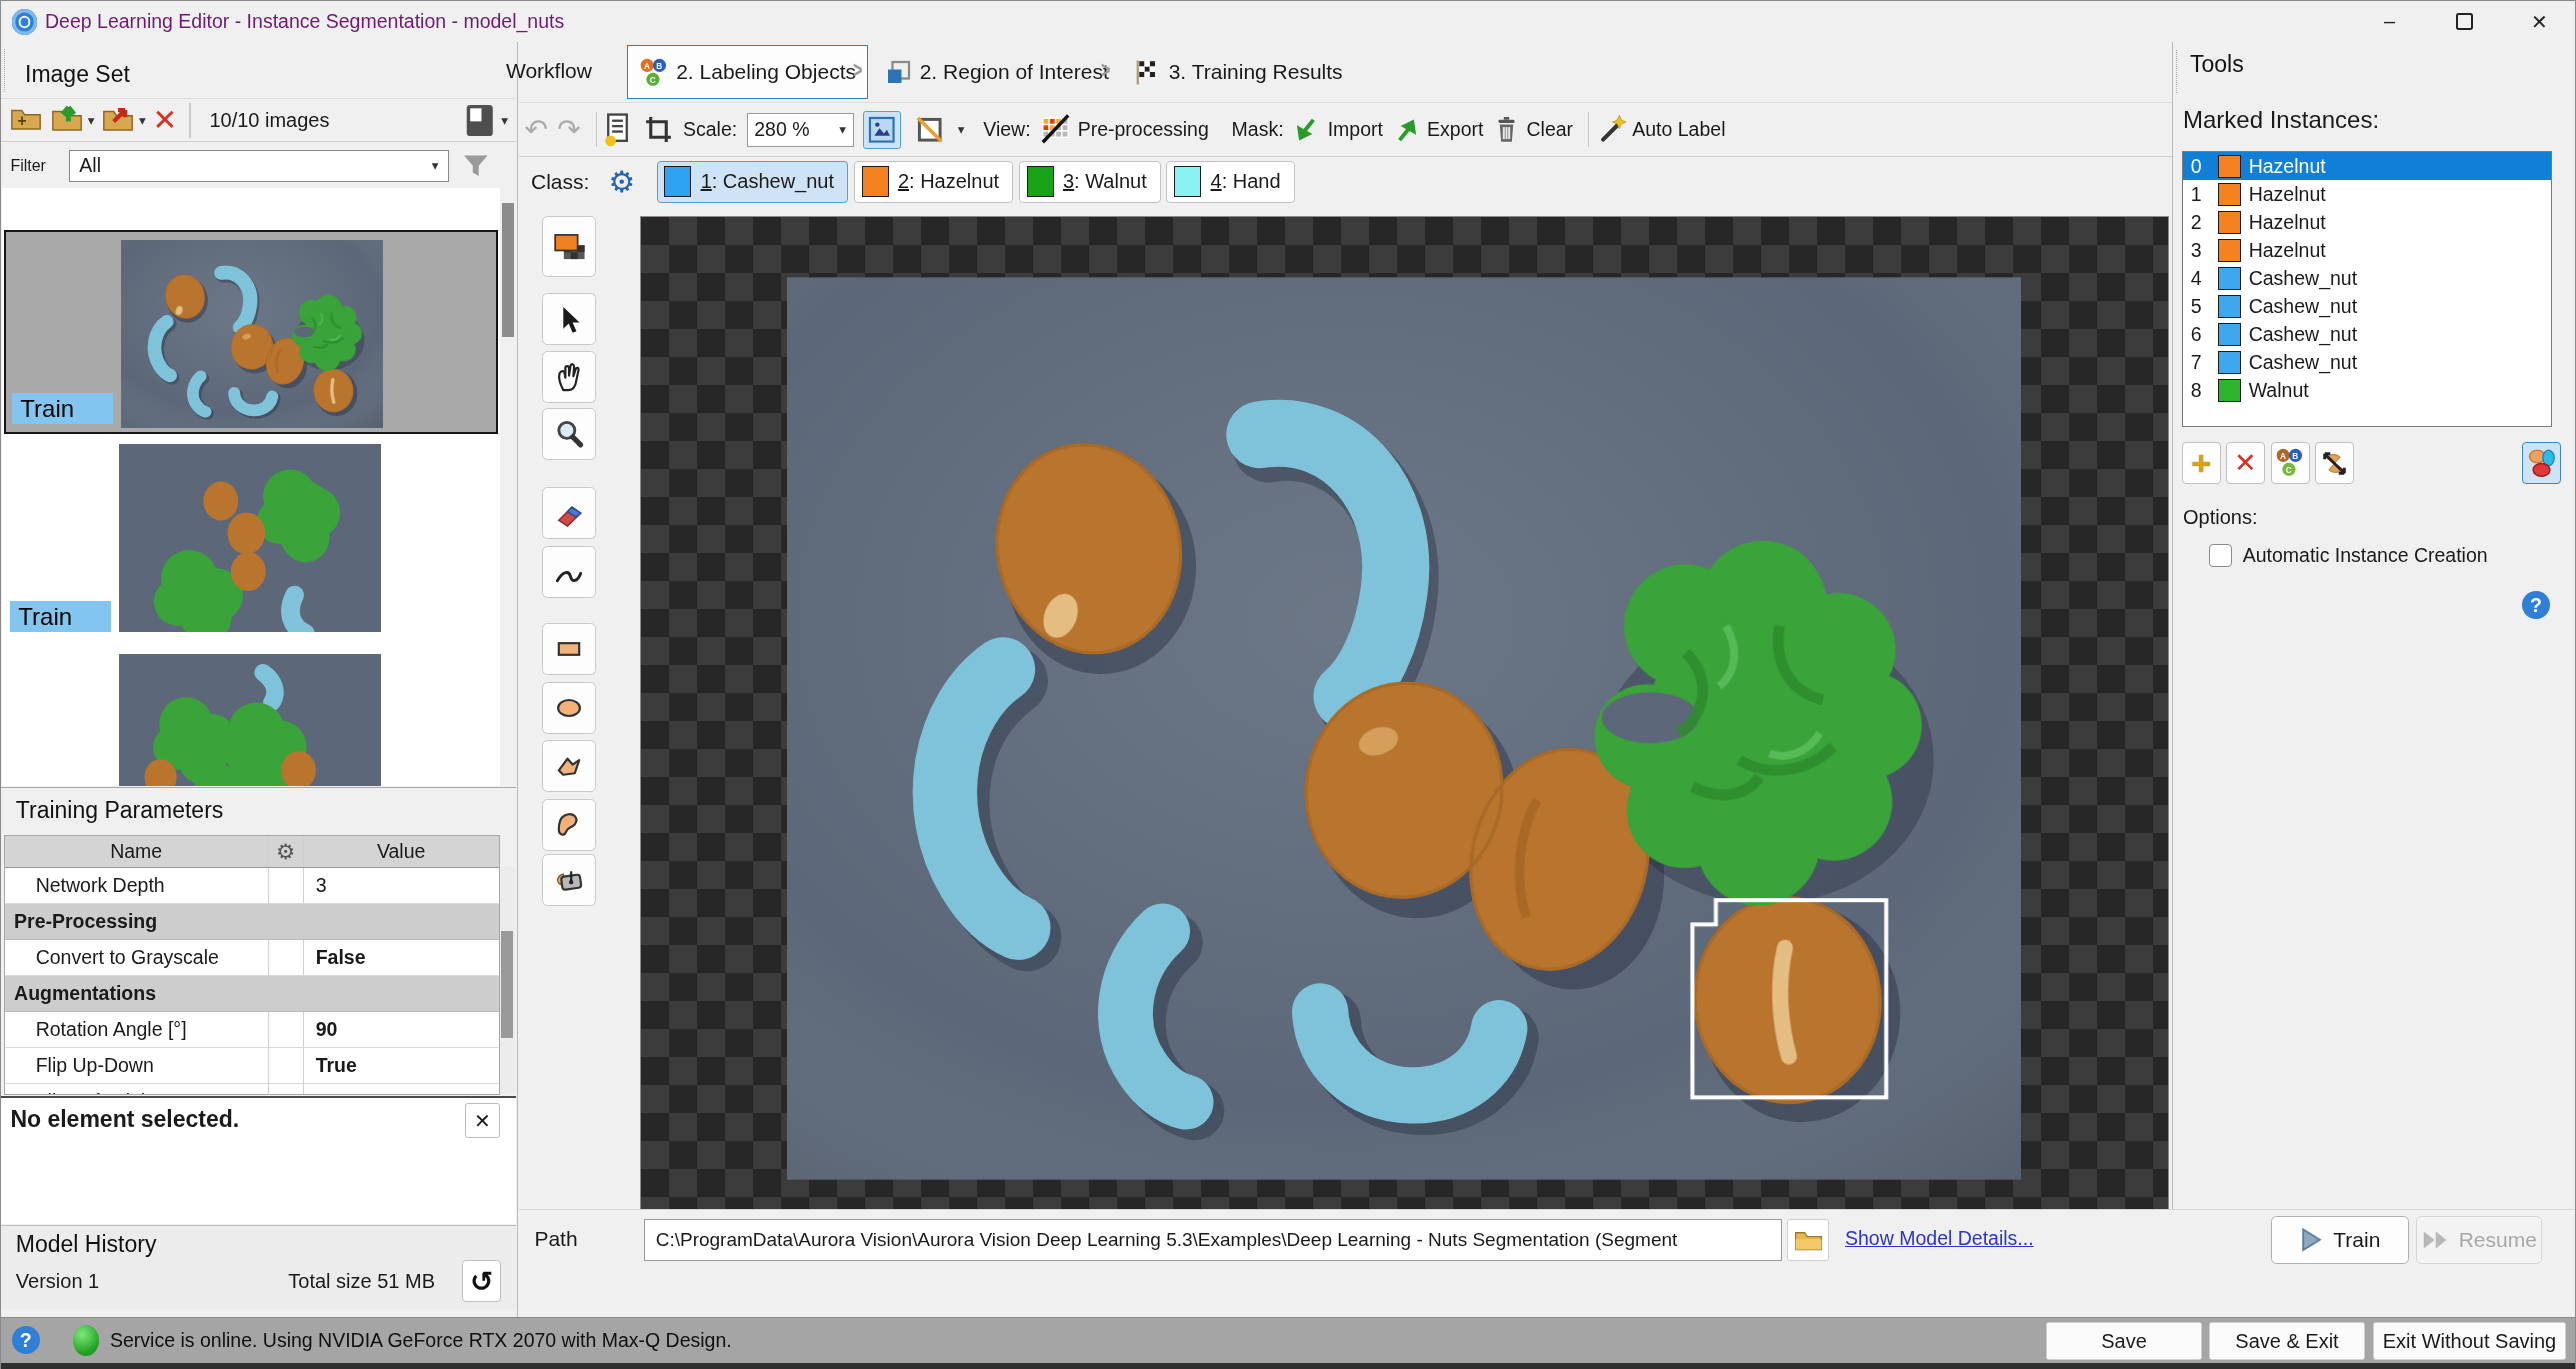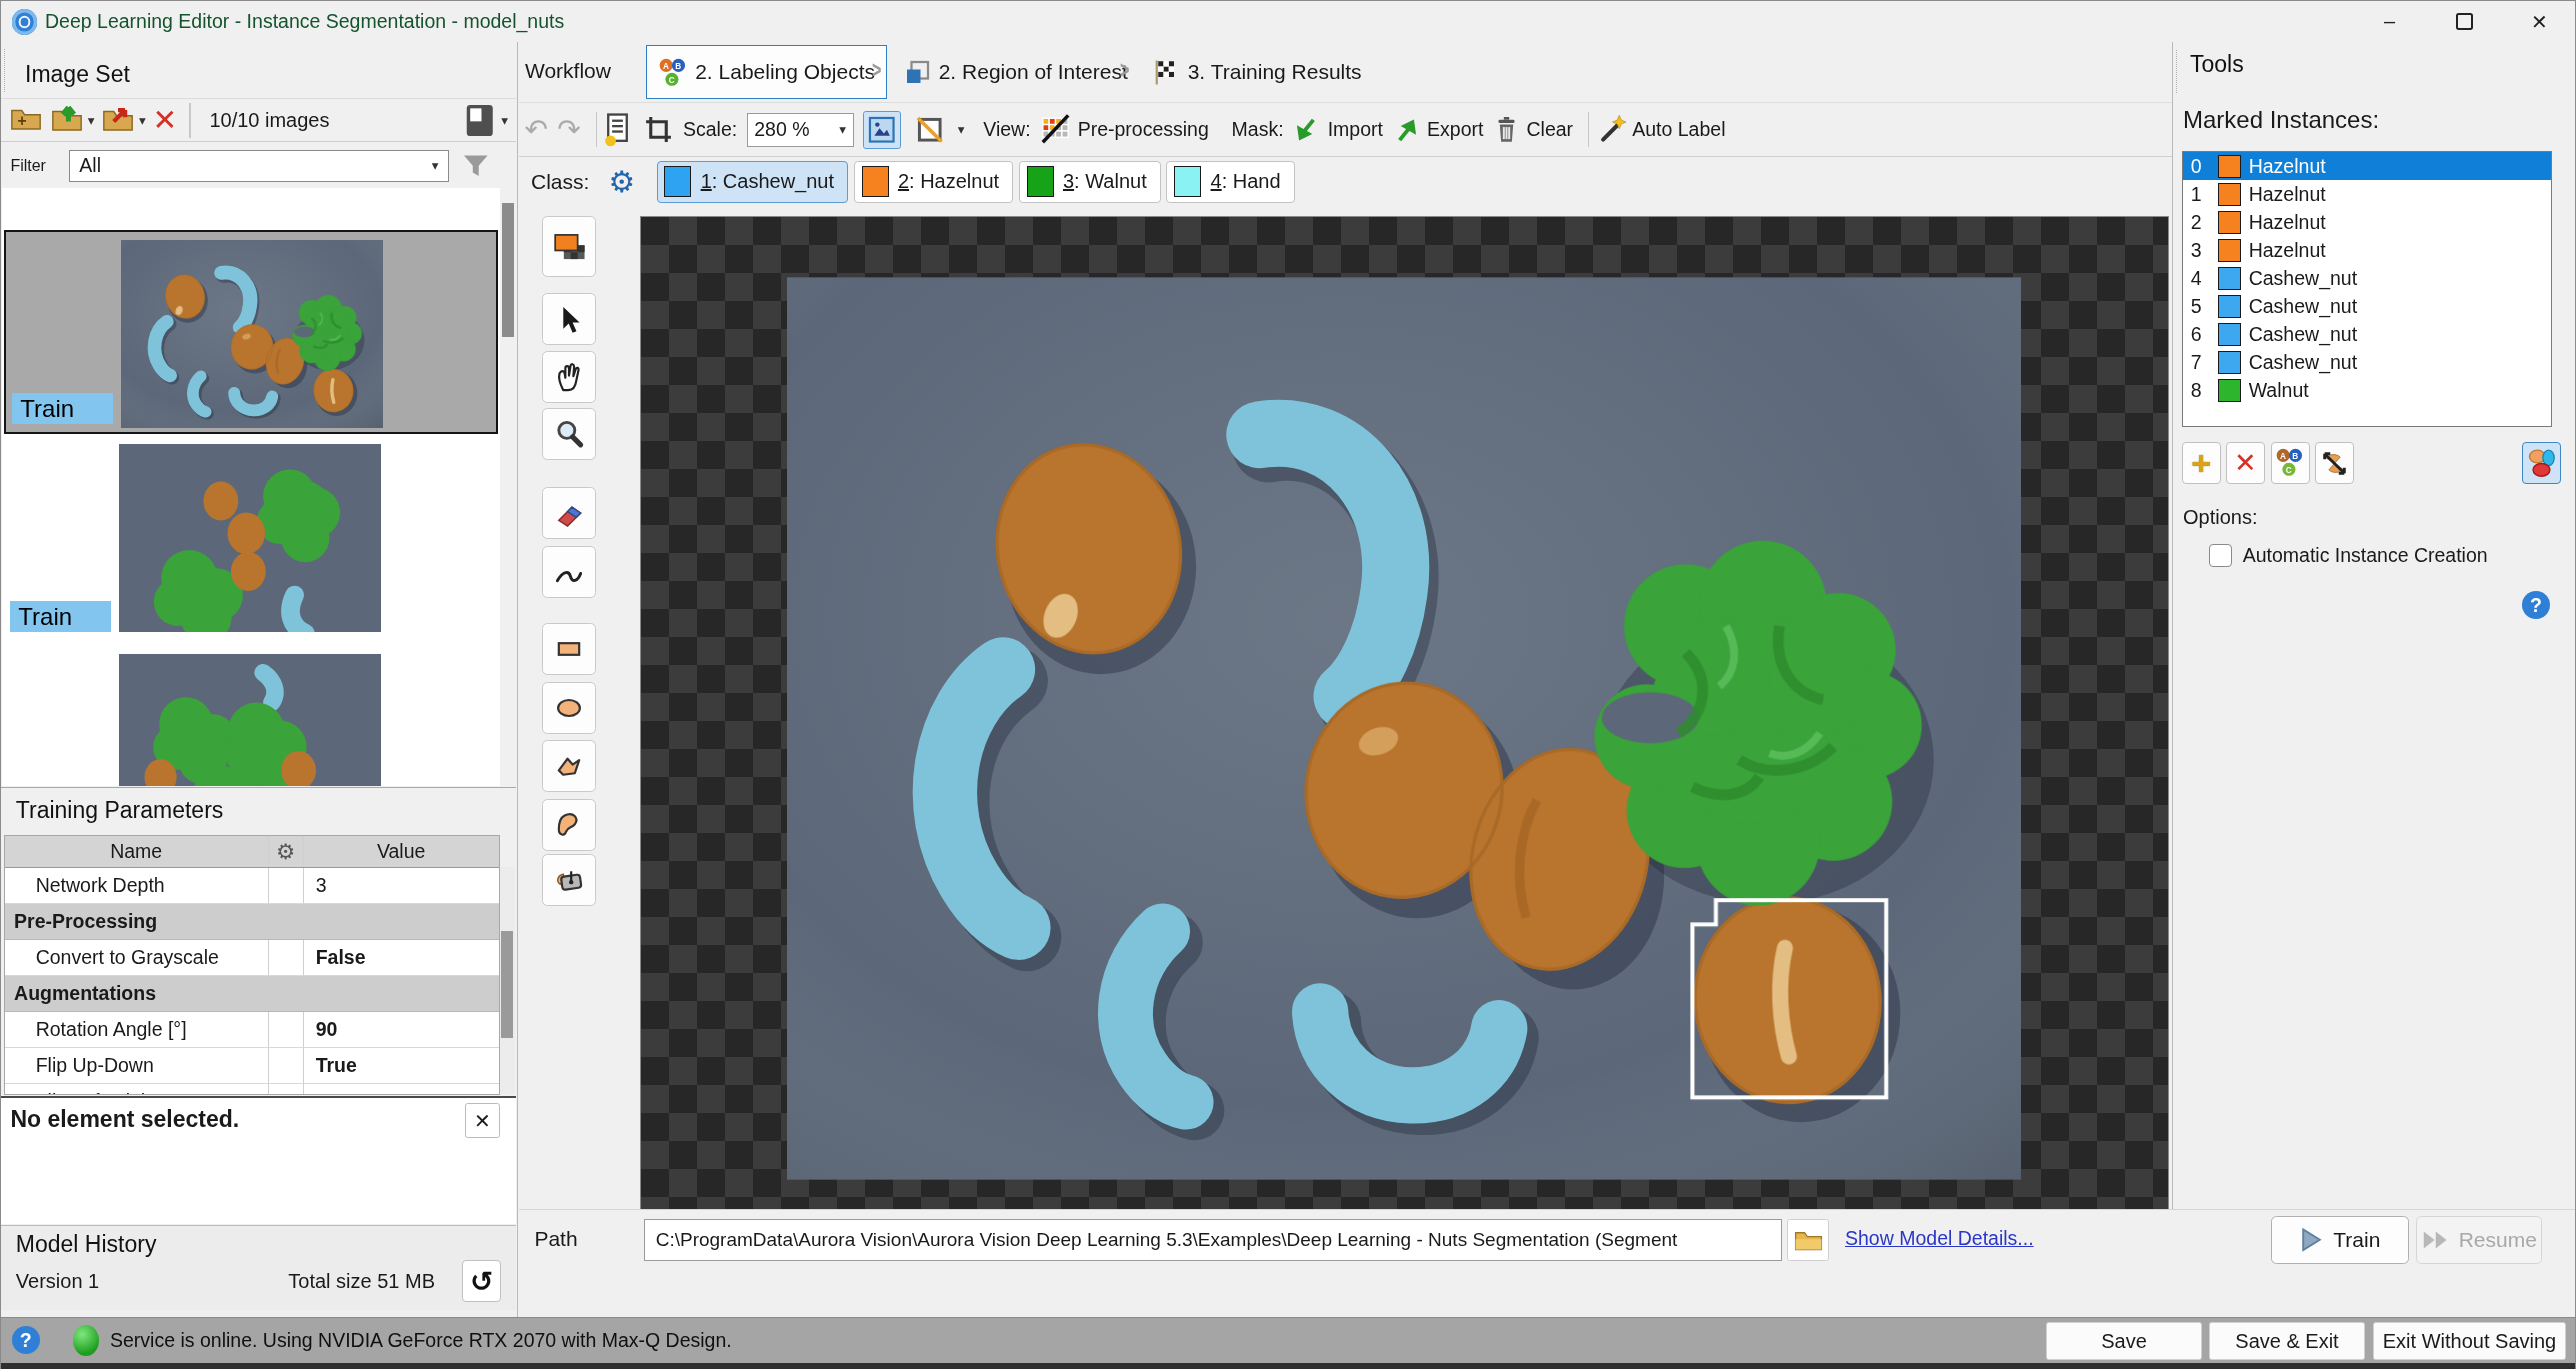--- a/index.html
+++ b/index.html
@@ -4,21 +4,21 @@
 <style>
   * { margin:0; padding:0; box-sizing:border-box; }
   html,body { width:2576px; height:1370px; }
   body { font-family:"Liberation Sans","DejaVu Sans",sans-serif; color:#1a1a1a; background:#f0f0f0; }
   #app { position:relative; width:2576px; height:1370px; background:#f0f0f0; overflow:hidden; border:0.7px solid #8a8a8a; }
 
   
   #titlebar { position:absolute; left:0; top:0; width:2576px; height:41px; background:#f0f0f0; }
   #app-icon { position:absolute; left:10.7px; top:8px; width:25.5px; height:25.5px; border-radius:50%;
     background:#2f7fd6; box-shadow: inset 0 0 0 3.4px #7db9ea, inset 0 0 0 6.7px #2f7fd6, inset 0 0 0 8.7px #eaf4fd; }
-  #title-text { position:absolute; left:44px; top:9.4px; font-size:19.5px; color:#14532d; }
+  #title-text { position:absolute; left:44px; top:9.4px; font-size:19.5px; color:#701a75; }
   .winbtn { position:absolute; top:0; width:75px; height:41px; display:flex; align-items:center; justify-content:center; font-size:20px; color:#222; }
   #btn-min{ right:150px;} #btn-restore{ right:75px;} #btn-close{ right:0;}
   .restore-glyph { width:17.4px; height:17.4px; border:2px solid #222; border-radius:2.7px; position:relative; background:#f0f0f0;}
   .restore-glyph:before { content:""; position:absolute; left:3.4px; top:-6px; width:17.4px; height:17.4px; border:2px solid #222; border-radius:2.7px; z-index:-1;}
 
   
   #left-panel { position:absolute; left:0; top:41px; width:517px; height:1275px; background:#f0f0f0; border-right:1.3px solid #b9b9b9; }
   .panel-title { font-size:23px; color:#111; }
   #imageset-title { position:absolute; left:24px; top:19px; }
   #is-toolbar { position:absolute; left:0; top:56px; width:515px; height:44px; border-top:0.7px solid #dcdcdc; border-bottom:0.7px solid #cfcfcf; display:flex; align-items:center; gap:6.7px; padding:0 8px; }
@@ -57,21 +57,21 @@
   #noel-close { position:absolute; right:16px; top:5.4px; width:35px; height:35px; background:#fff; border:0.7px solid #bbb; border-radius:2.7px; font-size:20px; font-weight:bold; display:flex; align-items:center; justify-content:center; }
 
   
   #mh { position:absolute; left:0; top:1183px; width:515px; height:85px; background:#ececec; border-top:1.3px solid #bbb; }
   #mh-title { position:absolute; left:14.8px; top:5.4px; }
   #mh-version { position:absolute; left:14.8px; top:44px; font-size:20px; }
   #mh-size { position:absolute; right:81px; top:44px; font-size:20px; }
   #mh-restore { position:absolute; right:14.8px; top:34px; width:39px; height:42px; background:#fff; border:0.7px solid #c0c0c0; border-radius:4px; font-size:28px; font-weight:bold; display:flex; align-items:center; justify-content:center; color:#111; }
 
   
-  #workflow-bar { position:absolute; left:510px; top:41px; width:1654px; height:60px; }
+  #workflow-bar { position:absolute; left:491px; top:41px; width:1654px; height:60px; }
   #workflow-label { position:absolute; left:14px; top:17.4px; font-size:21px; }
   .wf-step { position:absolute; top:3.4px; height:54px; display:flex; align-items:center; gap:8px; padding:0 10.7px; font-size:21px; }
   .wf-step.active { background:#fdfdfd; border:1.3px solid #2d7fc4; }
   .wf-chev { position:absolute; top:14.8px; font-size:23px; color:#9a9a9a; transform:scaleX(0.7); font-weight:bold;}
   #center-toolbar { position:absolute; left:518px; top:101px; width:1654px; height:55px; border-top:0.7px solid #dddddd; border-bottom:0.7px solid #cfcfcf; display:flex; align-items:center; padding:0 5.4px; font-size:19.5px; }
   .ct-item { display:flex; align-items:center; gap:5.4px; margin-right:9.4px; }
   .glyph-undo { font-size:28px; color:#ababab; font-family:"DejaVu Sans",sans-serif; }
   #scale-combo { width:107px; height:34px; background:#fff; border:0.7px solid #9a9a9a; display:flex; align-items:center; justify-content:space-between; padding:0 6.7px; font-size:19.5px; }
   .mini-btn { width:38px; height:38px; display:flex; align-items:center; justify-content:center; border-radius:2.7px; }
   .mini-btn.pressed { background:#cfe3f6; border:0.7px solid #5b9bd5; }

